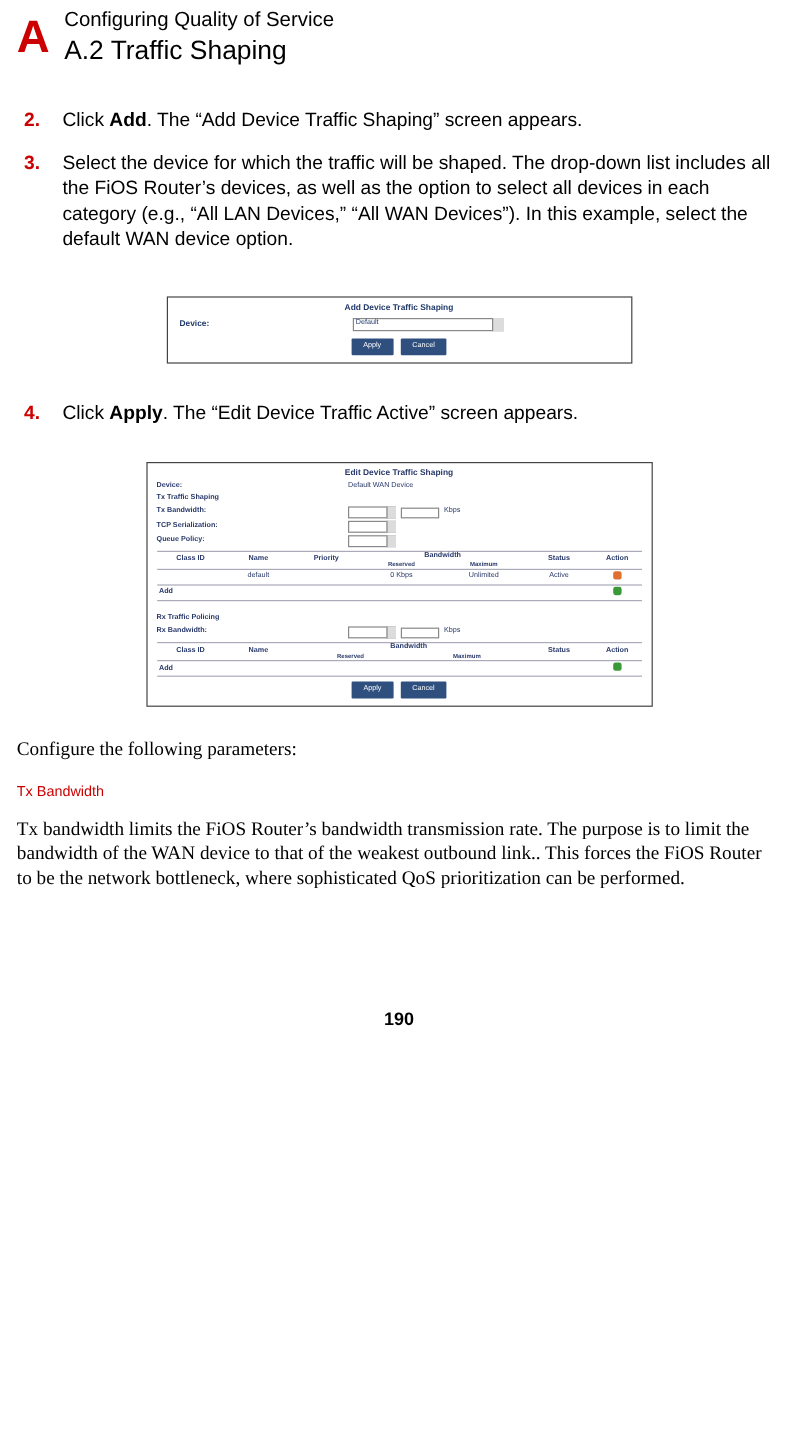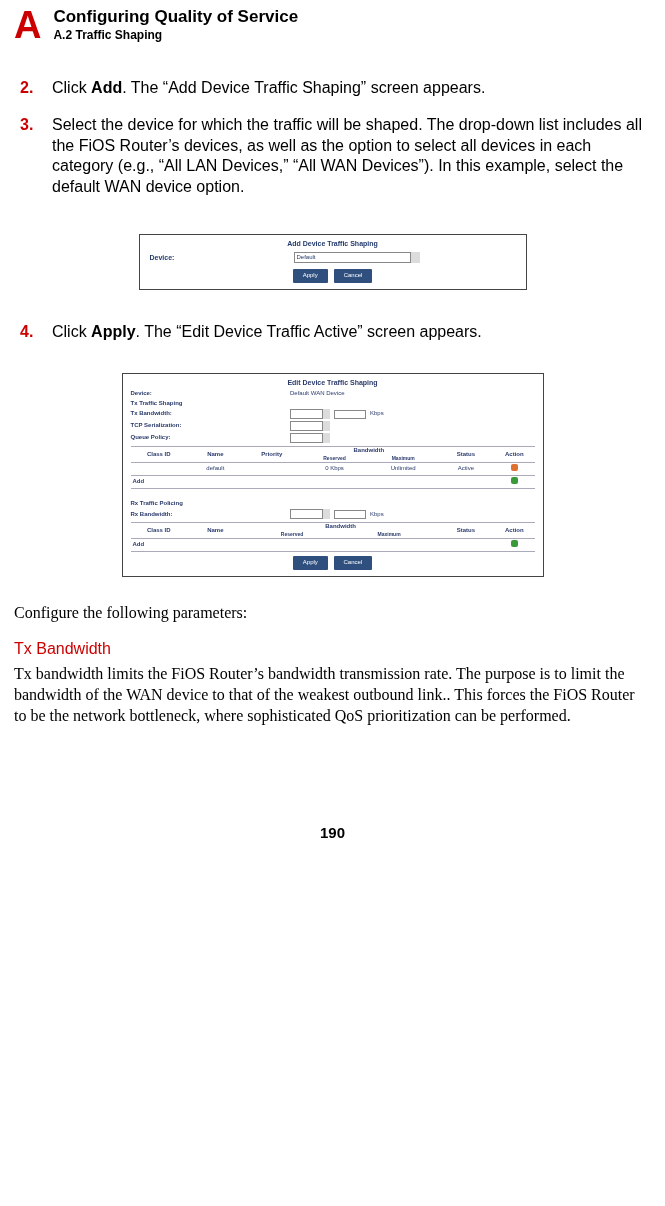--- a/index.html
+++ b/index.html
@@ -17,27 +17,27 @@
     gap: 12px;
     margin-bottom: 34px;
   }
   .header-letter {
     font-size: 38px;
     font-weight: 900;
     color: #c00;
     line-height: 1;
   }
   .header-titles .chapter {
-    font-weight: 700;
+    font-weight: 400;
     font-size: 17px;
     text-align: center;
   }
   .header-titles .section {
-    font-weight: 700;
-    font-size: 12px;
+    font-weight: 400;
+    font-size: 22px;
   }
   .step {
     display: flex;
     gap: 10px;
     margin-bottom: 16px;
     padding-left: 6px;
   }
   .step-num {
     font-weight: 700;
     color: #c00;
@@ -175,22 +175,22 @@
     background: #e07030;
     border-radius: 2px;
   }
 
   .para {
     margin: 0 0 16px 0;
     font-family: Liberation Serif, serif;
   }
   .heading-red {
     color: #c00;
-    font-size: 16px;
-    margin: 4px 0 4px 0;
+    font-size: 12px;
+    margin: 4px 0 14px 0;
   }
   .page-number {
     text-align: center;
     font-weight: 700;
     margin-top: 96px;
     font-size: 15px;
   }
 </style>
 </head>
 <body>

